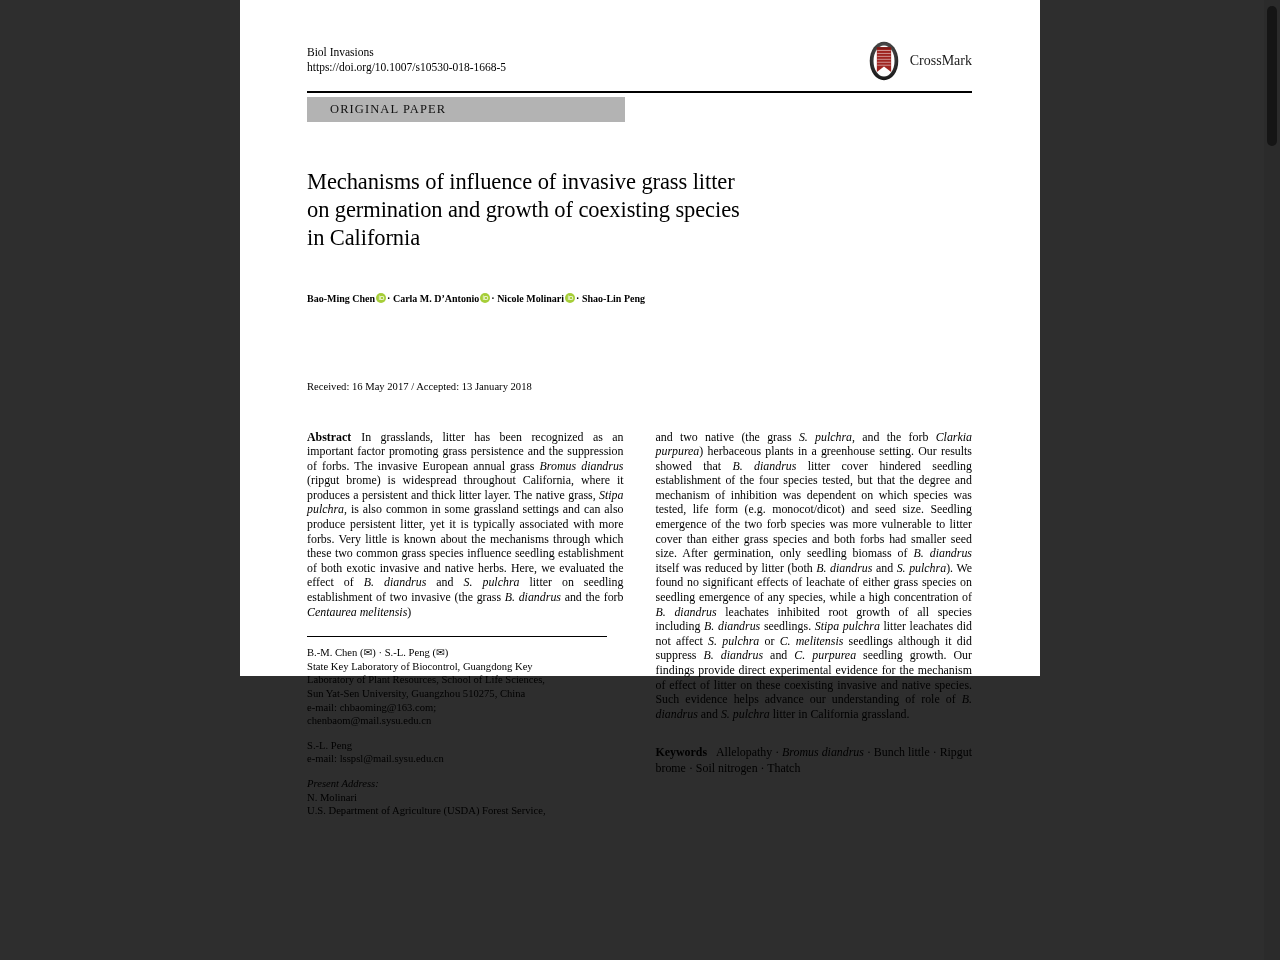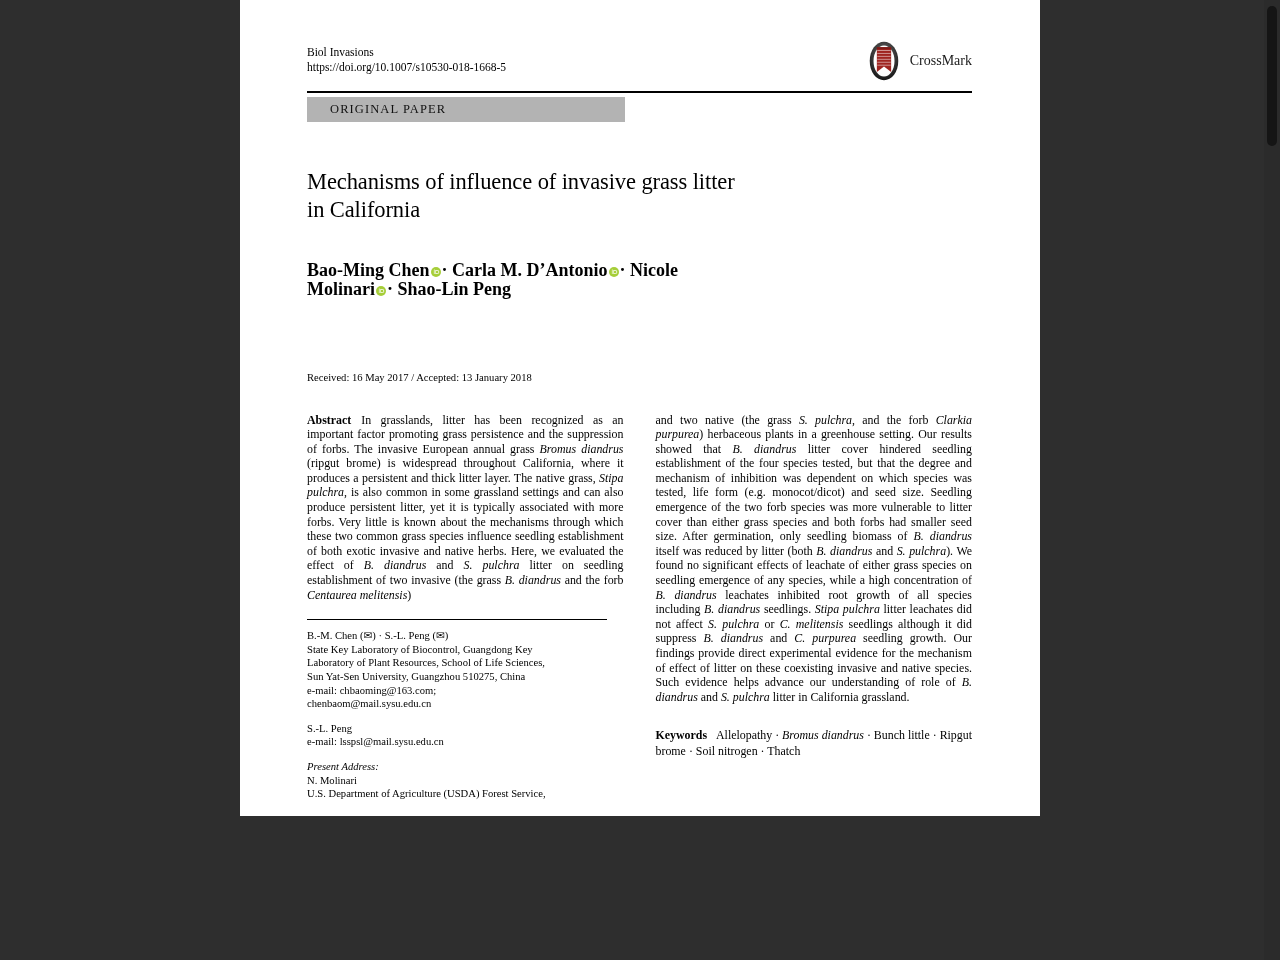--- a/index.html
+++ b/index.html
@@ -30,21 +30,21 @@
     top: 6px; left: 3px;
     width: 10px; height: 140px;
     background: #151515;
     border-radius: 6px;
   }
 
   
   .page {
     position: absolute;
     left: 240px; top: 0;
-    width: 800px; height: 816px;
+    width: 800px; height: 676px;
     background: #ffffff;
   }
   .page-inner {
     position: absolute;
     left: 67px; top: 45px;
     width: 665px;
   }
 
   
   .journal-head {
@@ -107,21 +107,21 @@
     font-weight: normal;
     color: #000;
     letter-spacing: -0.1px;
     max-width: 505px;
   }
   .title-line { display: block; }
 
   
   .authors {
     margin-top: 37px;
-    font-size: 18px;
+    font-size: 10px;
     line-height: 19px;
     font-weight: bold;
     color: #000;
     max-width: 430px;
   }
   .orcid {
     display: inline-block;
     width: 10px; height: 10px;
     vertical-align: -1px;
     margin: 0 1px 0 1px;
@@ -131,21 +131,21 @@
   
   .dates {
     margin-top: 72px;
     font-size: 10.6px;
     line-height: 13.5px;
     color: #000;
   }
 
   
   .columns {
-    margin-top: 28px;
+    margin-top: 36px;
     display: flex;
     gap: 32px;
     width: 665px;
   }
   .col { width: 319px; position: relative; }
   .col p {
     margin: 0;
     font-size: 11.9px;
     line-height: 14.6px;
     color: #000;
@@ -227,20 +227,21 @@
       </div>
 
       <div class="rule-thick"></div>
 
       <div class="paper-type-band">
         <span class="paper-type-label">ORIGINAL PAPER</span>
       </div>
 
       <h1 class="title">
         <span class="title-line">Mechanisms of influence of invasive grass litter</span>
+        <span class="title-line">on germination and growth of coexisting species</span>
         <span class="title-line">in California</span>
       </h1>
 
       <div class="authors">
         <span>Bao-Ming Chen</span><svg class="orcid" viewBox="0 0 256 256">
             <circle cx="128" cy="128" r="128" fill="#a6ce39"></circle>
             <rect x="74" y="78" width="17" height="100" fill="#fff"></rect>
             <circle cx="82.5" cy="60" r="10.5" fill="#fff"></circle>
             <path d="M112 78h45c32 0 54 22 54 50s-22 50-54 50h-45V78zm17 16v68h26c24 0 37-15 37-34s-13-34-37-34h-26z" fill="#fff"></path>
           </svg><span class="sep">·</span>

